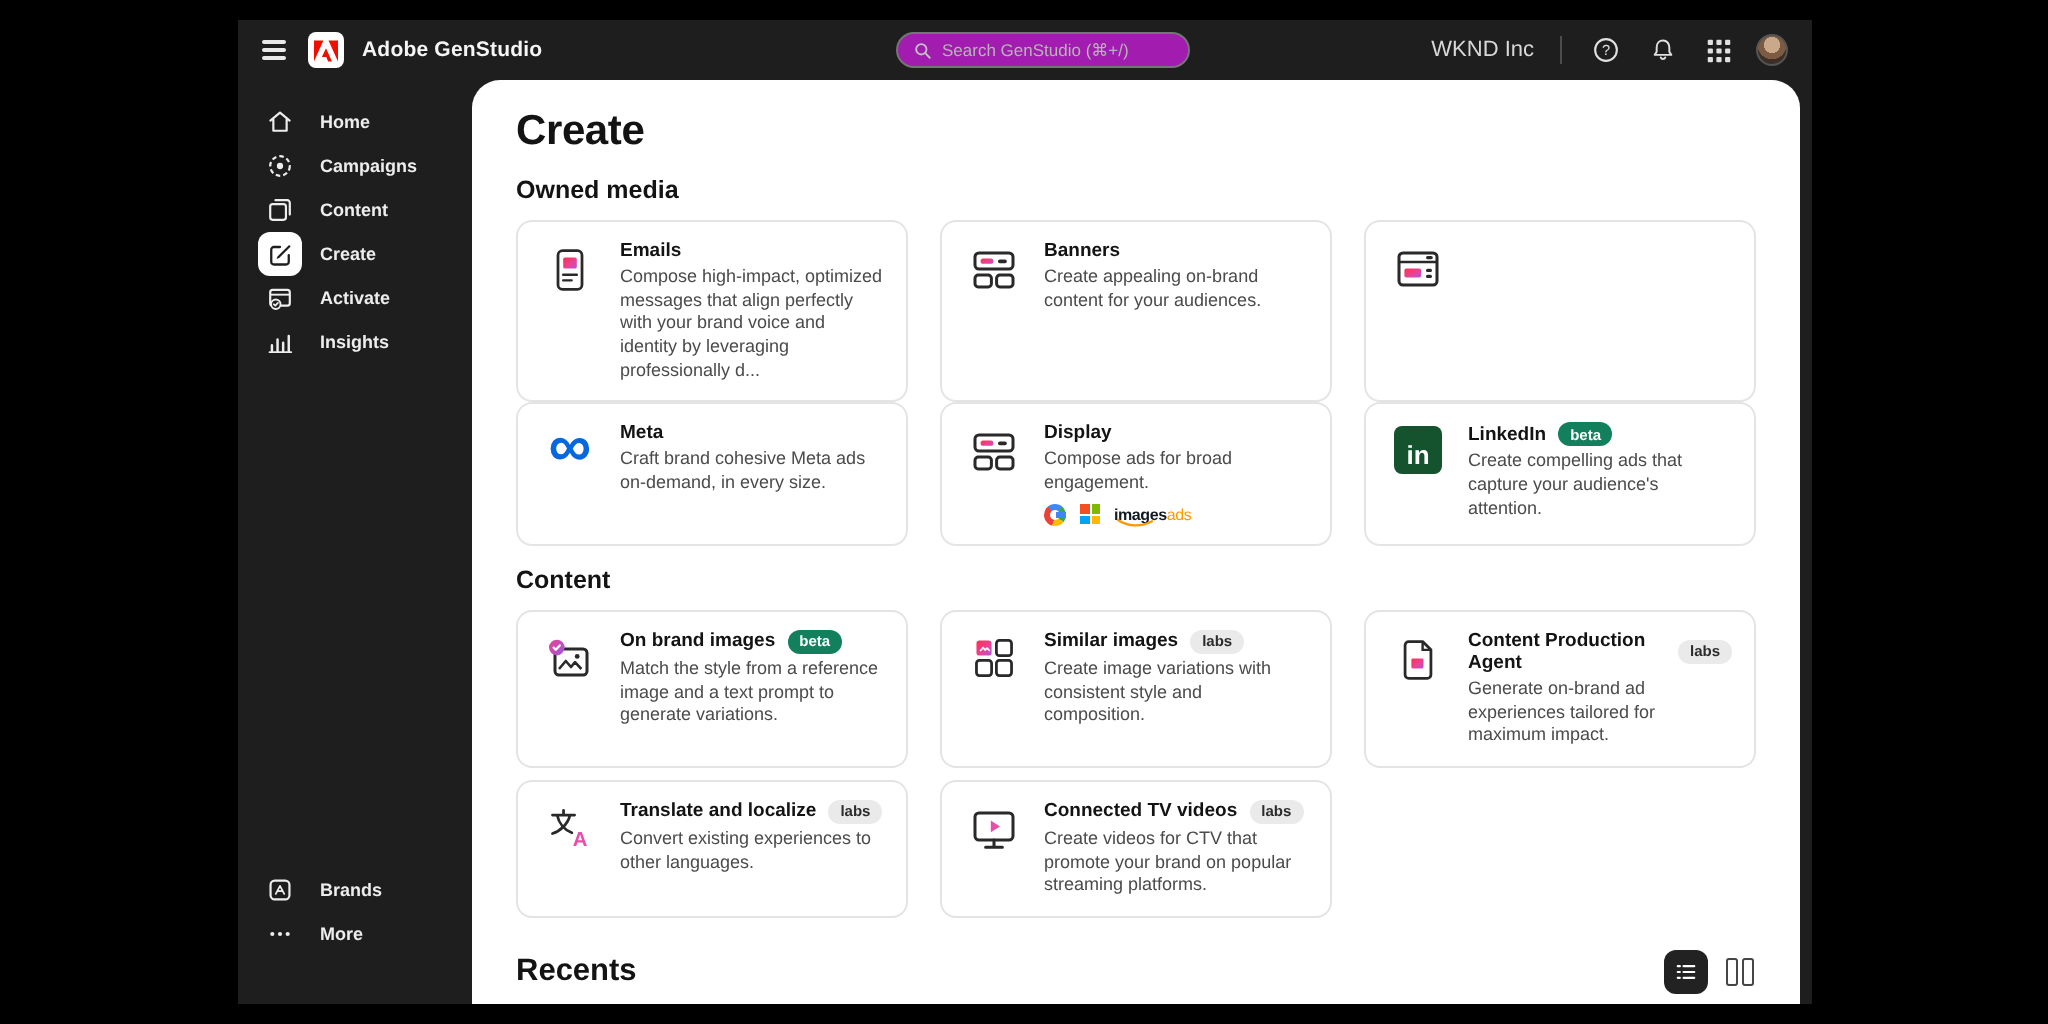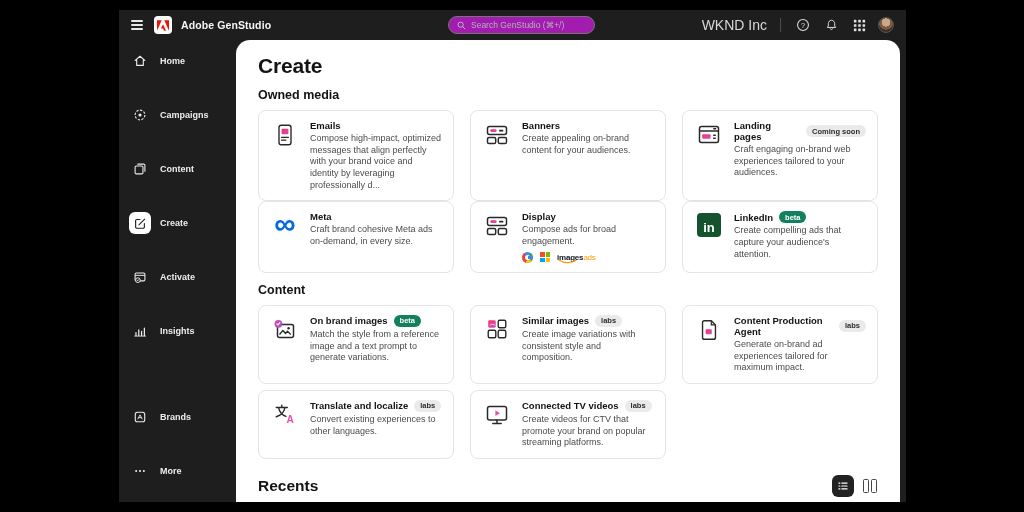--- a/index.html
+++ b/index.html
@@ -11,30 +11,30 @@
   
   .topbar { position:relative; height:30px; display:flex; align-items:center; padding:0 12px 0 8px; }
   .hamburger { width:20px; height:20px; display:flex; flex-direction:column; justify-content:center; gap:2.5px; padding:0 4px; cursor:pointer; }
   .hamburger span { display:block; height:1.4px; background:#e8e8e8; border-radius:1px; }
   .adobe-badge { width:18px; height:18px; background:#fff; border-radius:4px; margin-left:7px; display:flex; align-items:center; justify-content:center; }
   .app-title { color:#f5f5f5; font-size:10.5px; font-weight:700; margin-left:9px; letter-spacing:.1px; }
   .search { position:absolute; left:329px; top:6px; width:147px; height:18px; border:1px solid #757575; border-radius:9px; display:flex; align-items:center; padding:0 8px; gap:5px; background:#a21caf; }
   .search input { flex:1; background:transparent; border:none; outline:none; color:#c4c4c4; font-size:8.5px; font-family:"Liberation Sans",sans-serif; }
   .search input::placeholder { color:#b5b5b5; }
   .tb-right { margin-left:auto; display:flex; align-items:center; gap:10px; }
-  .org { color:#d8d8d8; font-size:14px; }
+  .org { color:#d8d8d8; font-size:11px; }
   .tb-div { width:1px; height:14px; background:#4c4c4c; margin:0 3px; }
   .tb-icon { width:18px; height:18px; display:flex; align-items:center; justify-content:center; cursor:pointer; }
   .avatar { width:16px; height:16px; border-radius:50%; background:
       radial-gradient(circle at 50% 32%, #caa88a 0 34%, #7d5a43 35% 60%, #3c2f26 61% 100%);
       border:1px solid #555; }
 
   
   .body { display:flex; height:462px; }
-  .sidenav { width:117px; flex:0 0 117px; display:flex; flex-direction:column; padding:10px 0 24px 0;gap:32px; }
+  .sidenav { width:117px; flex:0 0 117px; display:flex; flex-direction:column; padding:10px 0 24px 0; }
   .nav-item { display:flex; align-items:center; gap:9px; height:22px; padding-left:10px; cursor:pointer; }
   .nav-ic { width:22px; height:22px; flex:0 0 22px; display:flex; align-items:center; justify-content:center; border-radius:6px; }
   .nav-item.active .nav-ic { background:#fff; }
   .nav-label { color:#ededed; font-size:9px; font-weight:600; }
   .nav-spacer { flex:1; }
 
   
   .panel { width:664px; background:#fff; border-radius:14px 14px 0 0; margin-right:6px; padding:14px 22px 0 22px; overflow:hidden; }
   .page-title { font-size:21px; font-weight:700; color:#131313; letter-spacing:-.2px; }
   .sec-h { font-size:12.5px; font-weight:700; color:#131313; margin:10px 0 8px; }
@@ -274,27 +274,20 @@
             <span class="card-ic">
               <svg width="26" height="26" viewBox="0 0 26 26">
                   <rect x="3.5" y="4.5" width="19" height="16" rx="2" fill="none" stroke="#292929" stroke-width="1.5"></rect>
                   <path d="M3.5 9h19" stroke="#292929" stroke-width="1.3"></path>
                   <rect x="17" y="6" width="3.4" height="1.6" rx=".8" fill="#292929"></rect>
                   <rect x="6.2" y="12.2" width="8.4" height="4.6" rx="1" fill="url(#pg)"></rect>
                   <rect x="17" y="12.4" width="3" height="1.6" rx=".8" fill="#292929"></rect>
                   <rect x="17" y="15.4" width="3" height="1.6" rx=".8" fill="#292929"></rect>
                 </svg>
             </span>
-            <div class="card-tx">
-              <div class="card-title-row">
-                <span class="card-title">Landing pages</span>
-                <span class="badge gray">Coming soon</span>
-              </div>
-              <div class="card-desc">Craft engaging on-brand web experiences tailored to your audiences.</div>
-            </div>
           </div>
         </div>
 
         <div class="cards row-tall">
           <div class="card">
             <span class="card-ic">
                 <span class="meta-inf">∞</span>
               </span>
             <div class="card-tx">
               <div class="card-title-row">

